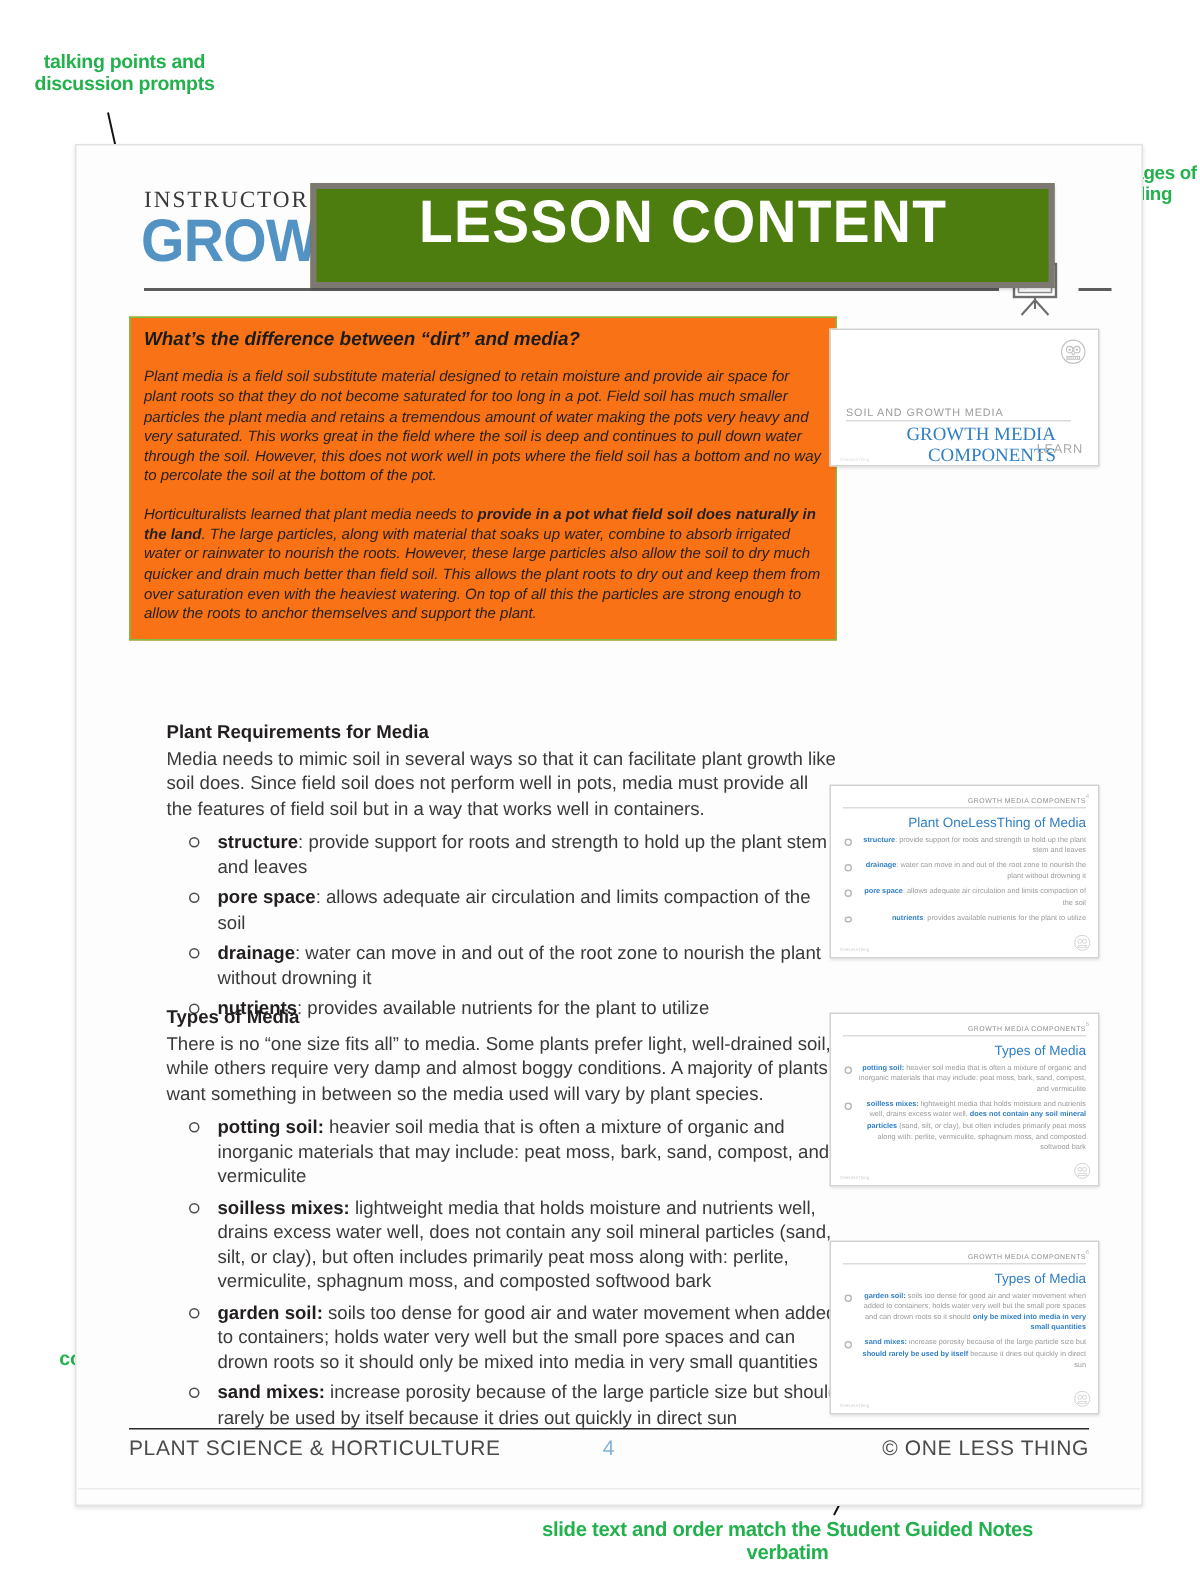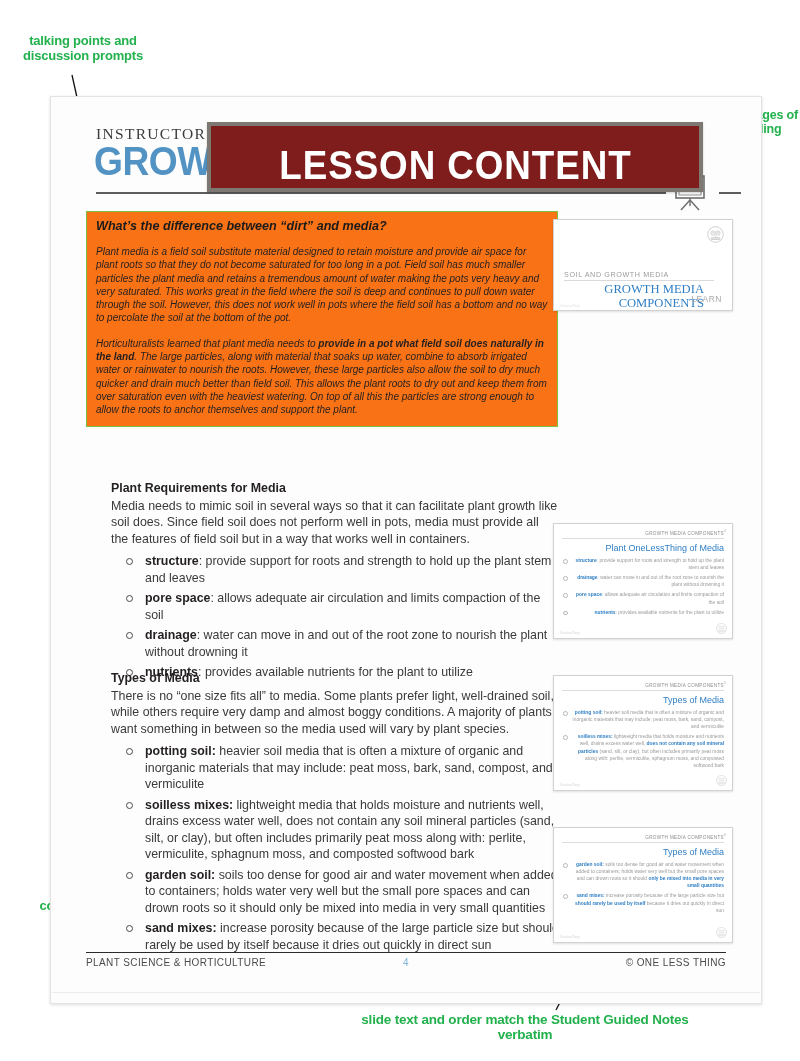--- a/index.html
+++ b/index.html
@@ -26,23 +26,23 @@
     position:absolute;left:50px;top:96px;width:710px;height:906px;
     background:#fdfdfd;
     border:1px solid #e3e3e3;
     box-shadow:0 1px 3px rgba(0,0,0,.13);
   }
   .sheet-inner{position:absolute;left:0;top:0;right:0;bottom:0;}
 
   
   .banner{
     position:absolute;left:156px;top:25px;width:496px;height:70px;
-    background:#7f1d1d;border:4px solid #7d7871;
+    background:#4d7c0f;border:4px solid #7d7871;
     box-sizing:border-box;
-    display:flex;align-items:flex-end;justify-content:center;
+    display:flex;align-items:flex-start;justify-content:center;
     box-shadow:0 1px 2px rgba(0,0,0,.2);
     z-index:6;
   }
   .banner-text{
     color:#ffffff;font-size:40px;font-weight:bold;letter-spacing:1px;
     font-family:"Liberation Sans", sans-serif;
     transform:scaleX(.92);
   }
 
   
@@ -148,21 +148,21 @@
   }
   .ts-learn{position:absolute;right:10px;bottom:6px;font-size:8.5px;color:#a9a9a9;letter-spacing:.5px;}
   .ts-owl{position:absolute;right:8px;top:6px;width:17px;height:17px;opacity:.6;}
   .ts-foot{position:absolute;left:6px;bottom:2px;font-size:3px;color:#dedede;}
 
   
   .footrule{
     position:absolute;left:35px;top:855px;width:640px;border-top:1.6px solid #2b2b2b;
   }
   .foot{
-    position:absolute;top:860px;font-size:10px;color:#4b4b4b;letter-spacing:.4px;
+    position:absolute;top:860px;font-size:14px;color:#4b4b4b;letter-spacing:.4px;
   }
   .foot-l{left:35px;}
   .foot-c{left:0;width:710px;text-align:center;color:#7eb4d8;}
   .foot-r{right:35px;}
   .foot-sep{
     position:absolute;left:1px;top:895px;width:708px;border-top:1px solid #ececec;
   }
 </style>
 </head>
 <body>

